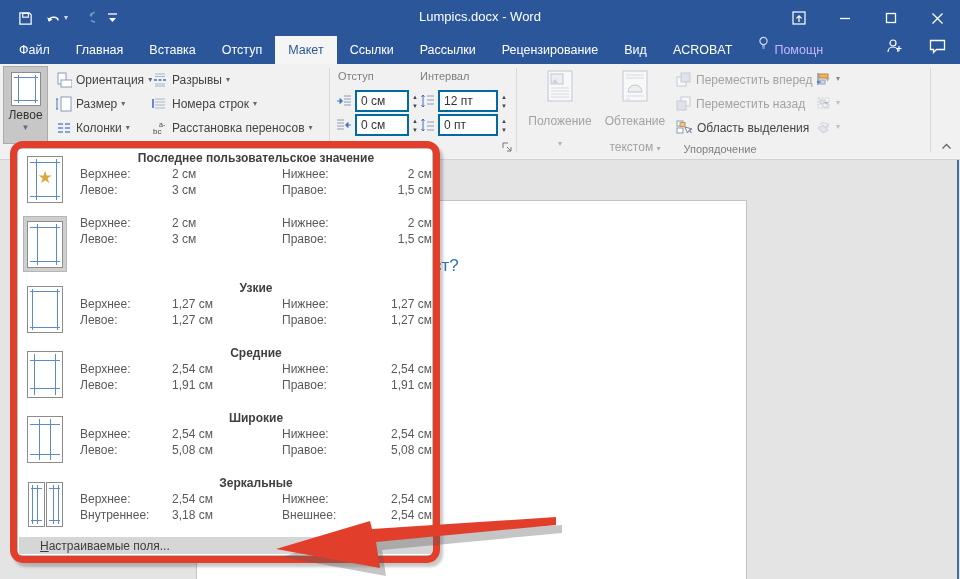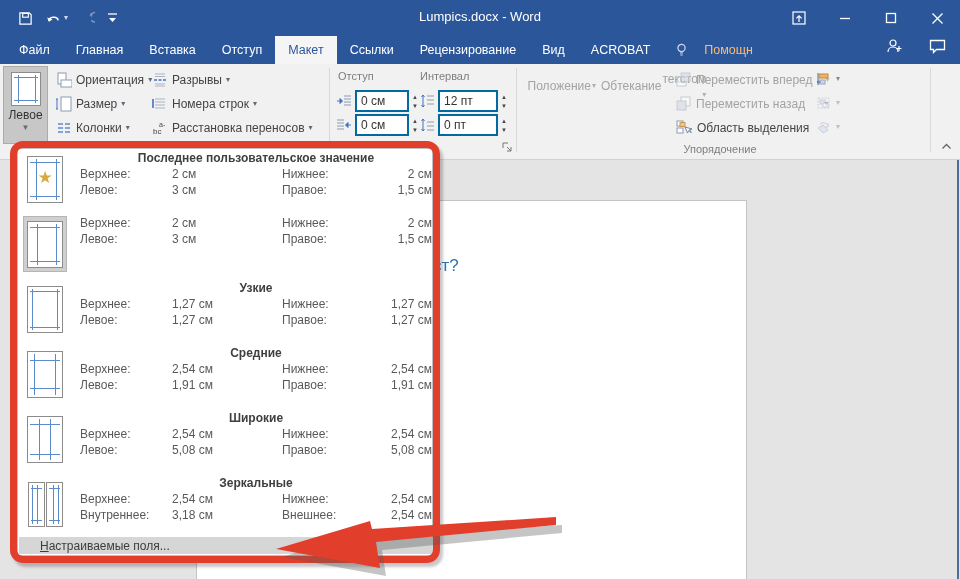--- a/index.html
+++ b/index.html
@@ -12,21 +12,21 @@
   .qat .qbtn{display:flex;align-items:center;gap:2px;cursor:default;}
   .title-text{position:absolute;left:0;top:9px;width:960px;text-align:center;
               color:#fff;font-size:13px;}
   .wincontrols{position:absolute;right:0;top:0;height:36px;display:flex;align-items:stretch;}
   .wincontrols .wbtn{width:46px;display:flex;align-items:center;justify-content:center;}
   
   .tabrow{position:absolute;left:0;top:36px;width:960px;height:28px;background:#2b579a;
           display:flex;align-items:flex-end;}
   .tab{color:#fff;font-size:12.5px;line-height:28px;padding:0 13px;white-space:nowrap;}
   .tab.active{background:#f5f5f5;color:#2b579a;}
-  .tab.dim{color:#fdba74;display:flex;align-items:center;gap:17px;}
+  .tab.dim{color:#c4b5fd;display:flex;gap:5px;}
   .tabrow-right{position:absolute;right:14px;top:38px;display:flex;gap:26px;align-items:center;}
   
   .ribbon{position:absolute;left:0;top:64px;width:960px;height:96px;background:#f1f1f1;
           border-bottom:1px solid #d2d2d2;box-sizing:border-box;font-size:12px;color:#444;}
   .bigbtn-fields{position:absolute;left:3px;top:2px;width:45px;height:78px;background:#c7c7c7;
           border:1px solid #ababab;box-sizing:border-box;display:flex;flex-direction:column;
           align-items:center;padding-top:5px;gap:2px;}
   .bigbtn-fields .lbl{font-size:12px;color:#333;}
   .caret{font-size:8px;color:#5f6b7d;line-height:8px;}
   .caret.white{color:#cfdaf0;}
@@ -35,21 +35,21 @@
   .rib-sep{position:absolute;top:4px;width:1px;height:84px;background:#d9d9d9;}
   .grp-label{position:absolute;font-size:11px;color:#7d7d7d;text-align:center;}
   .spinrow{position:absolute;display:flex;align-items:center;gap:3px;}
   .spininput{width:46px;height:18px;border:2px solid #0369a1;background:#fff;font-size:12px;
              font-family:inherit;color:#333;padding:0 0 0 4px;}
   .sparr{display:flex;flex-direction:column;justify-content:center;line-height:6px;
          font-size:6px;color:#444;gap:3px;}
   .dlg-launcher{position:absolute;width:14px;height:14px;display:flex;align-items:center;justify-content:center;}
   .disabled-txt{color:#a3a3a3;}
   .arr-row{position:absolute;display:flex;align-items:center;gap:5px;white-space:nowrap;}
-  .bigbtn2{position:absolute;display:flex;flex-direction:row;align-items:center;gap:1px;text-align:right;}
+  .bigbtn2{position:absolute;display:flex;flex-direction:column;align-items:center;gap:12px;text-align:right;}
   .chevron{position:absolute;color:#666;font-size:10px;}
   
   .doc{position:absolute;left:0;top:160px;width:960px;height:419px;background:#e4e4e4;}
   .page{position:absolute;left:196px;top:40px;width:551px;height:380px;background:#fff;
         border:1px solid #c4c4c4;border-bottom:none;box-sizing:border-box;}
   .doc-heading{position:absolute;left:251px;top:96px;font-size:17px;color:#2e74b5;white-space:nowrap;}
   .win-edge{position:absolute;left:957px;top:160px;width:2px;height:419px;background:#4a6d9e;}
   
   .menu{position:absolute;left:17px;top:148px;width:416px;height:408px;background:#fff;
         border:1px solid #c0c0c0;box-sizing:border-box;z-index:30;font-size:12px;}
@@ -135,20 +135,21 @@
     </div>
   </div>
 
   <div class="tabrow">
     <span class="tab" style="margin-left:6px">Файл</span>
     <span class="tab">Главная</span>
     <span class="tab">Вставка</span>
     <span class="tab">Отступ</span>
     <span class="tab active">Макет</span>
     <span class="tab">Ссылки</span>
+    <span class="tab">Рассылки</span>
     <span class="tab">Рецензирование</span>
     <span class="tab">Вид</span>
     <span class="tab">ACROBAT</span>
     <span class="tab dim">
       <svg width="11" height="14" viewBox="0 0 11 14">
           <circle cx="5.5" cy="5" r="3.6" fill="none" stroke="#cdd9ee" stroke-width="1.2"></circle>
           <path d="M4 10h3M4.3 12h2.4" stroke="#cdd9ee" stroke-width="1.1"></path>
         </svg>
       <span>Помощн</span>
     </span>

